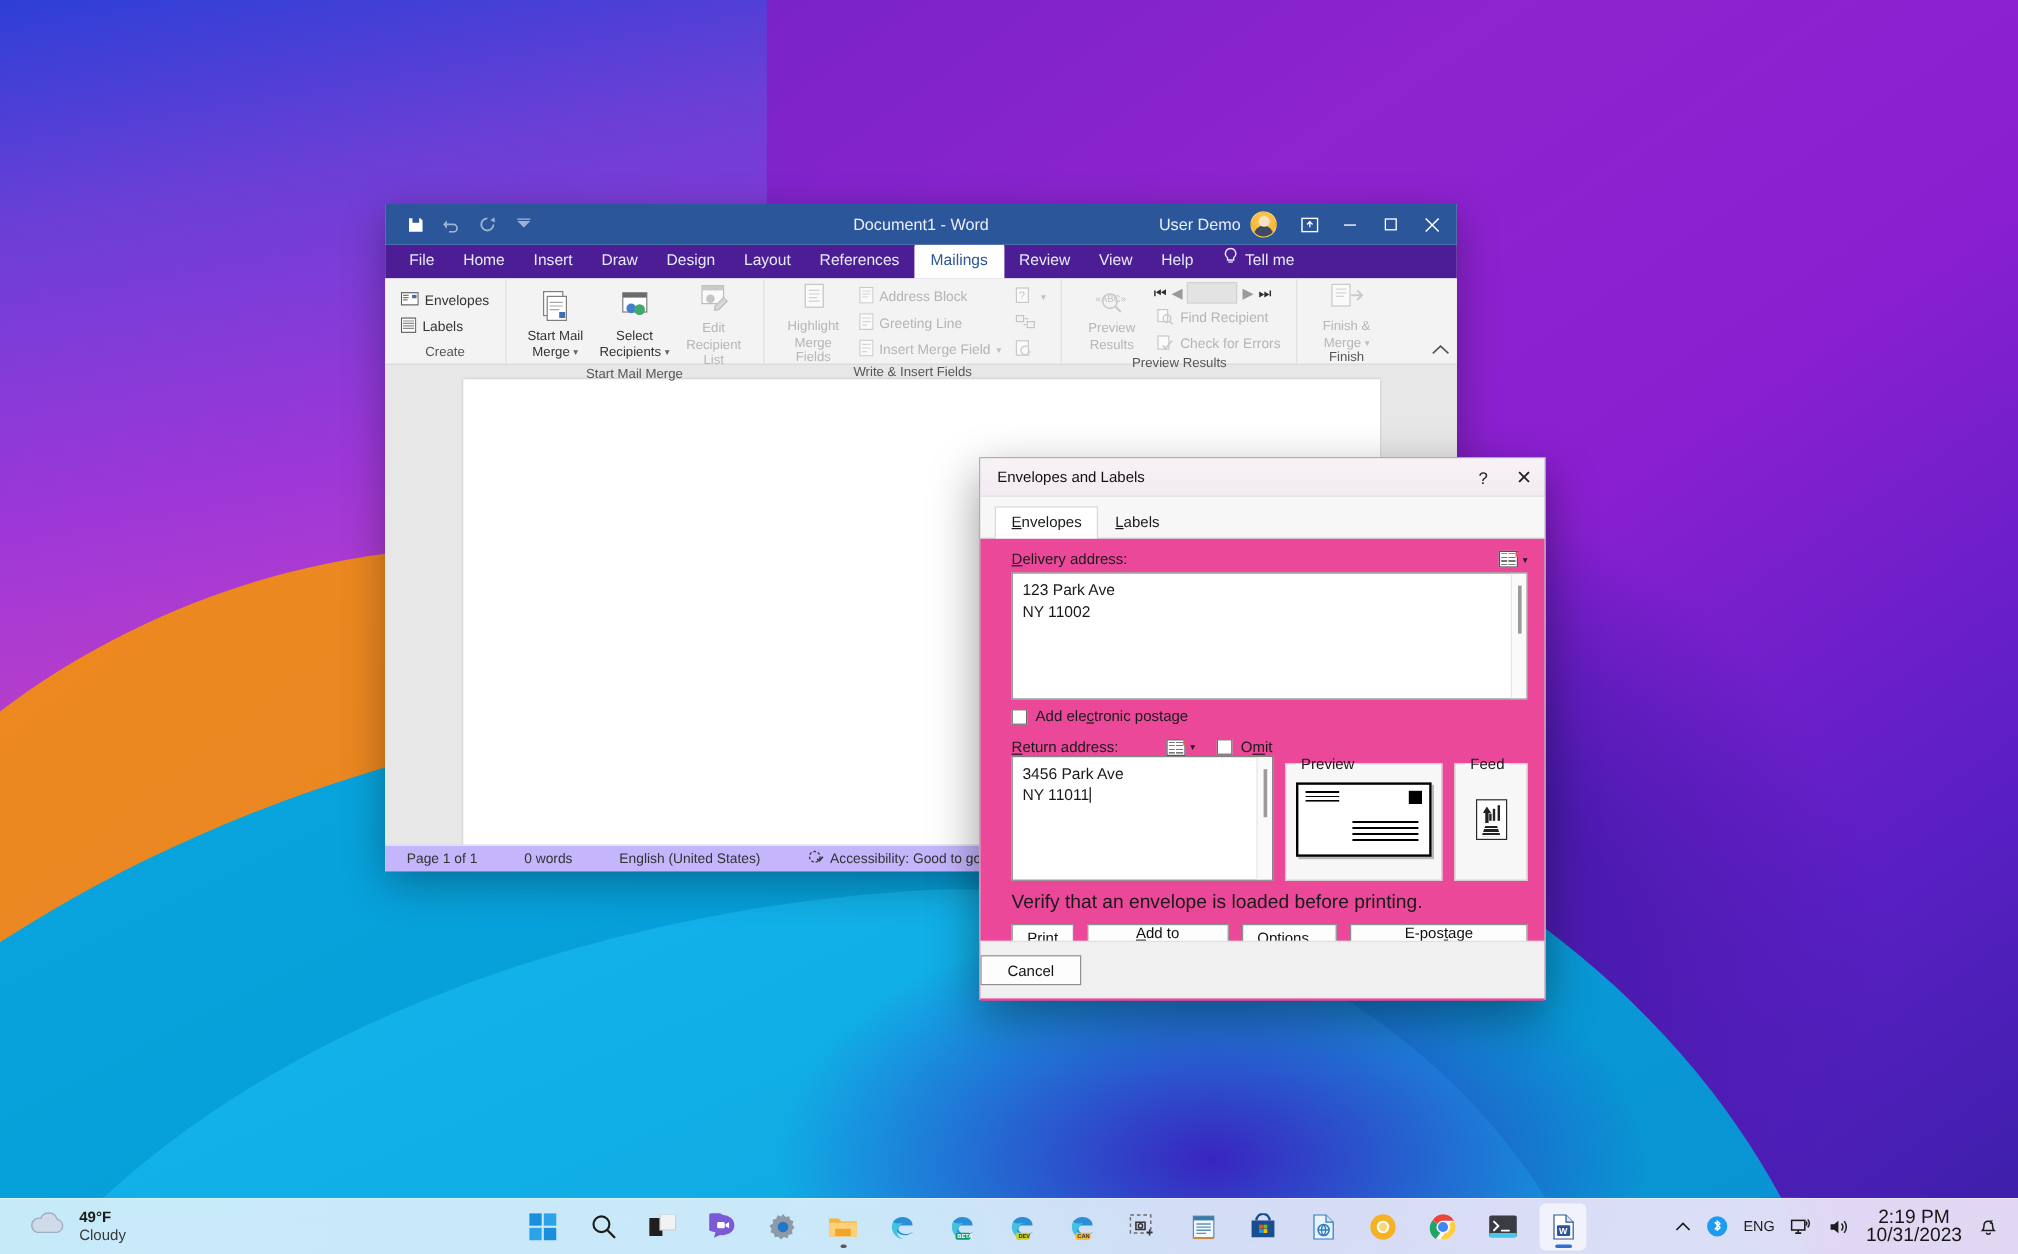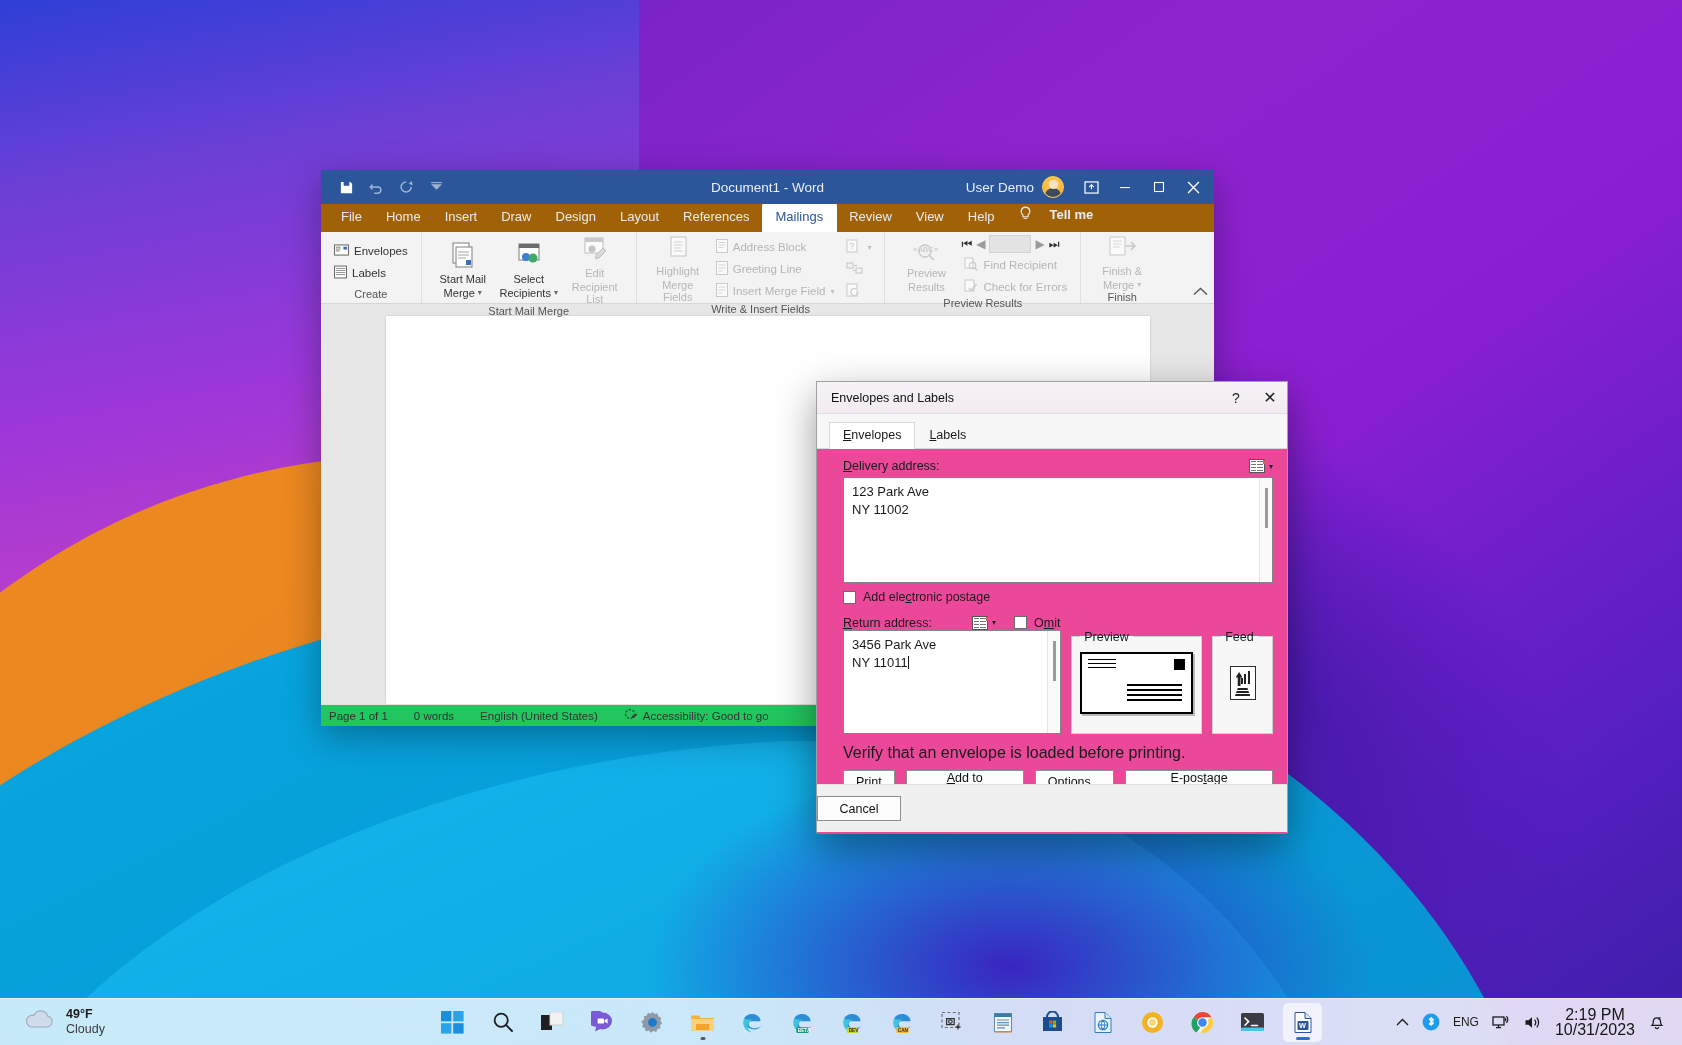--- a/index.html
+++ b/index.html
@@ -89,30 +89,30 @@
   }
   .avatar::before{
     content:""; position:absolute; width:16px;height:9px;border-radius:8px 8px 0 0;
     background:#3c4a63; bottom:0;
   }
   .ribopt, .win-btn {
     width:34px;height:30px;display:flex;align-items:center;justify-content:center;color:#fff;
   }
 
   .tabs-row {
-    height:28px; background:#a16207; display:flex; align-items:flex-end; padding-left:8px;
+    height:28px; background:#4c1d95; display:flex; align-items:flex-end; padding-left:8px;
   }
   .tab {
     font-size:13px; color:#e4ebf5; padding:4px 12px 6px 12px; line-height:18px;
   }
   .tab.active {
     background:#fff; color:#2b579a; border-radius:3px 3px 0 0;
     padding:5px 14px 6px 14px;
   }
-  .tab.tellme { display:flex; align-items:flex-start; gap:18px;font-weight:bold; }
+  .tab.tellme { display:flex; align-items:flex-end; gap:6px; }
 
   .ribbon {
     height:72px; background:#f3f3f3; border-bottom:1px solid #d6d6d6;
     display:flex; position:relative;
   }
   .rib-group { display:flex; flex-direction:column; position:relative; padding:0 6px; }
   .rib-group + .rib-group { border-left:1px solid #e0e0e0; }
   .rib-body { flex:1; display:flex; align-items:center; gap:4px; padding:3px 4px 0 4px; }
   .rib-label {
     font-size:11px; color:#555; text-align:center; padding-bottom:3px; height:15px;
@@ -139,22 +139,22 @@
   .navarrow { color:#2d2d2d; font-size:12px; }
   .navarrow.dim { color:#9a9a9a; }
 
   .doc-area {
     height:calc(100% - 34px - 28px - 72px - 22px);
     background:#e7e7e7; display:flex; justify-content:center; padding-top:12px;
     overflow:hidden;
   }
   .page { width:764px; background:#fff; height:100%; box-shadow:0 0 2px rgba(0,0,0,.18); }
   .status-bar {
-    height:22px; background:#22c55e; border-top:1px solid #e2e2e2;
-    display:flex; align-items:center; gap:26px; padding-left:8px;
+    height:22px; background:#c4b5fd; border-top:1px solid #e2e2e2;
+    display:flex; align-items:center; gap:39px; padding-left:18px;
     font-size:11.5px; color:#333;
   }
   .status-item { display:flex; align-items:center; gap:5px; }
 
   
   #dialog {
     position:absolute; left:816px; top:381px; width:472px; height:452px;
     background:#f0f0f0; border:1px solid #a0a0a0;
     box-shadow:0 14px 38px rgba(0,0,0,.40);
     font-size:12.5px; color:#1a1a1a;

